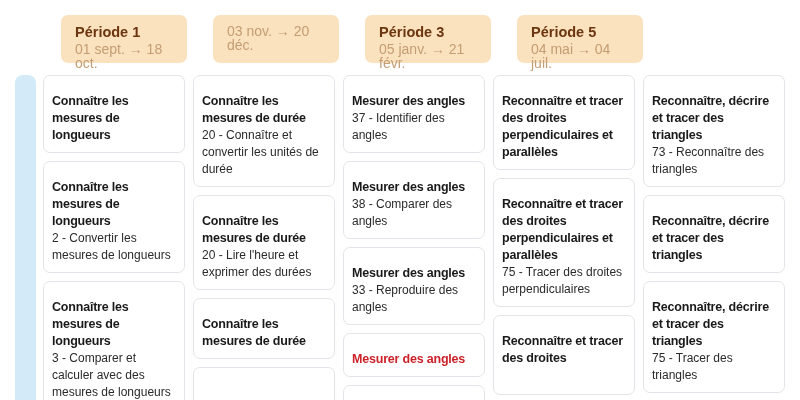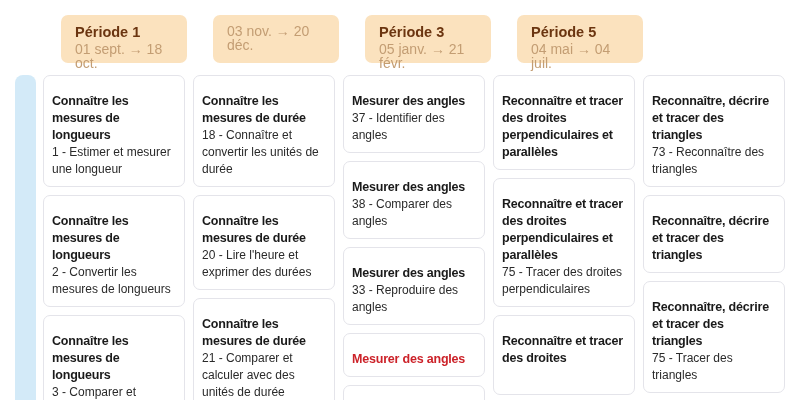--- a/index.html
+++ b/index.html
@@ -52,45 +52,43 @@
     <div class="period-title">Période 5</div>
     <div class="period-dates">04 mai → 04 juil.</div>
   </div>
 </div>
 
 <div class="columns">
 
   <div class="col">
     <div class="card">
       <div class="card-title">Connaître les mesures de longueurs</div>
-      <div class="card-sub">1 - Estimer et mesurer une longueur</div>
     </div>
     <div class="card">
       <div class="card-title">Connaître les mesures de longueurs</div>
       <div class="card-sub">2 - Convertir les mesures de longueurs</div>
     </div>
     <div class="card">
       <div class="card-title">Connaître les mesures de longueurs</div>
       <div class="card-sub">3 - Comparer et calculer avec des mesures de longueurs</div>
     </div>
 
   </div>
 
   <div class="col">
     <div class="card">
       <div class="card-title">Connaître les mesures de durée</div>
-      <div class="card-sub">18 - Connaître et convertir les unités de durée</div>
+      <div class="card-sub">20 - Connaître et convertir les unités de durée</div>
     </div>
     <div class="card">
       <div class="card-title">Connaître les mesures de durée</div>
       <div class="card-sub">20 - Lire l'heure et exprimer des durées</div>
     </div>
     <div class="card">
       <div class="card-title">Connaître les mesures de durée</div>
-      <div class="card-sub">21 - Comparer et calculer avec des unités de durée</div>
     </div>
     <div class="card" style="height:80px;"></div>
   </div>
 
   <div class="col">
     <div class="card">
       <div class="card-title">Mesurer des angles</div>
       <div class="card-sub">37 - Identifier des angles</div>
     </div>
     <div class="card">

